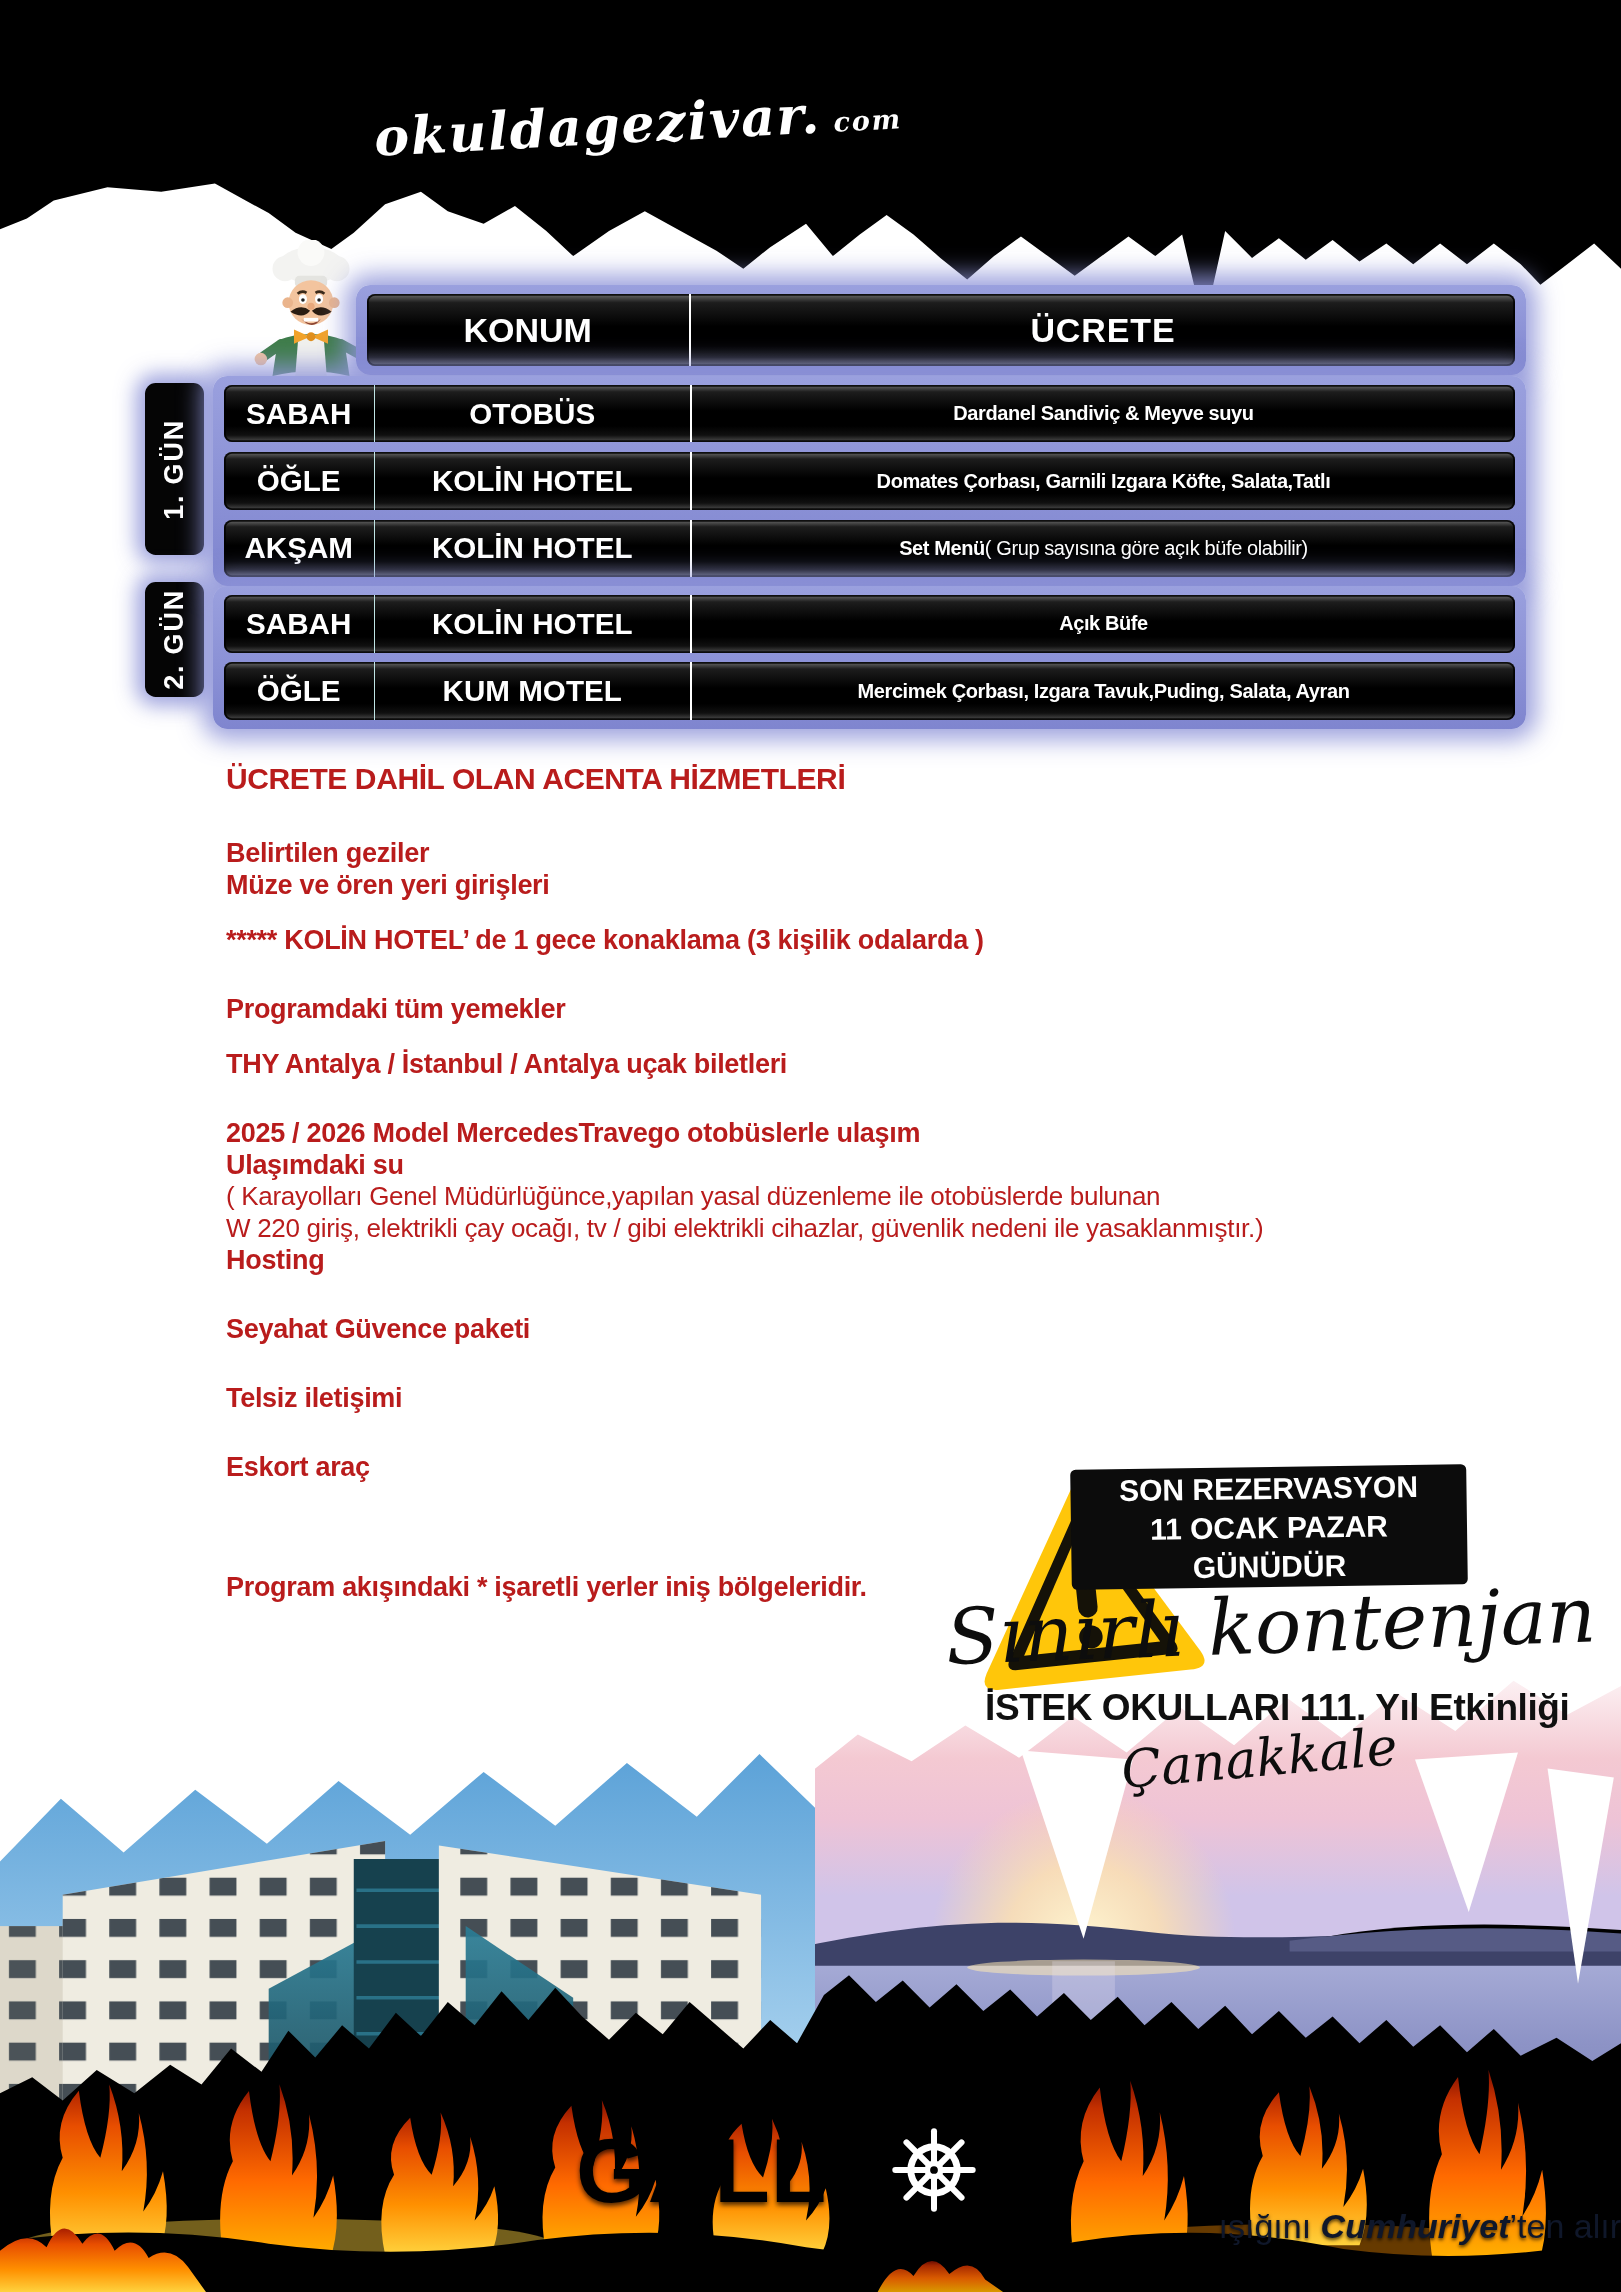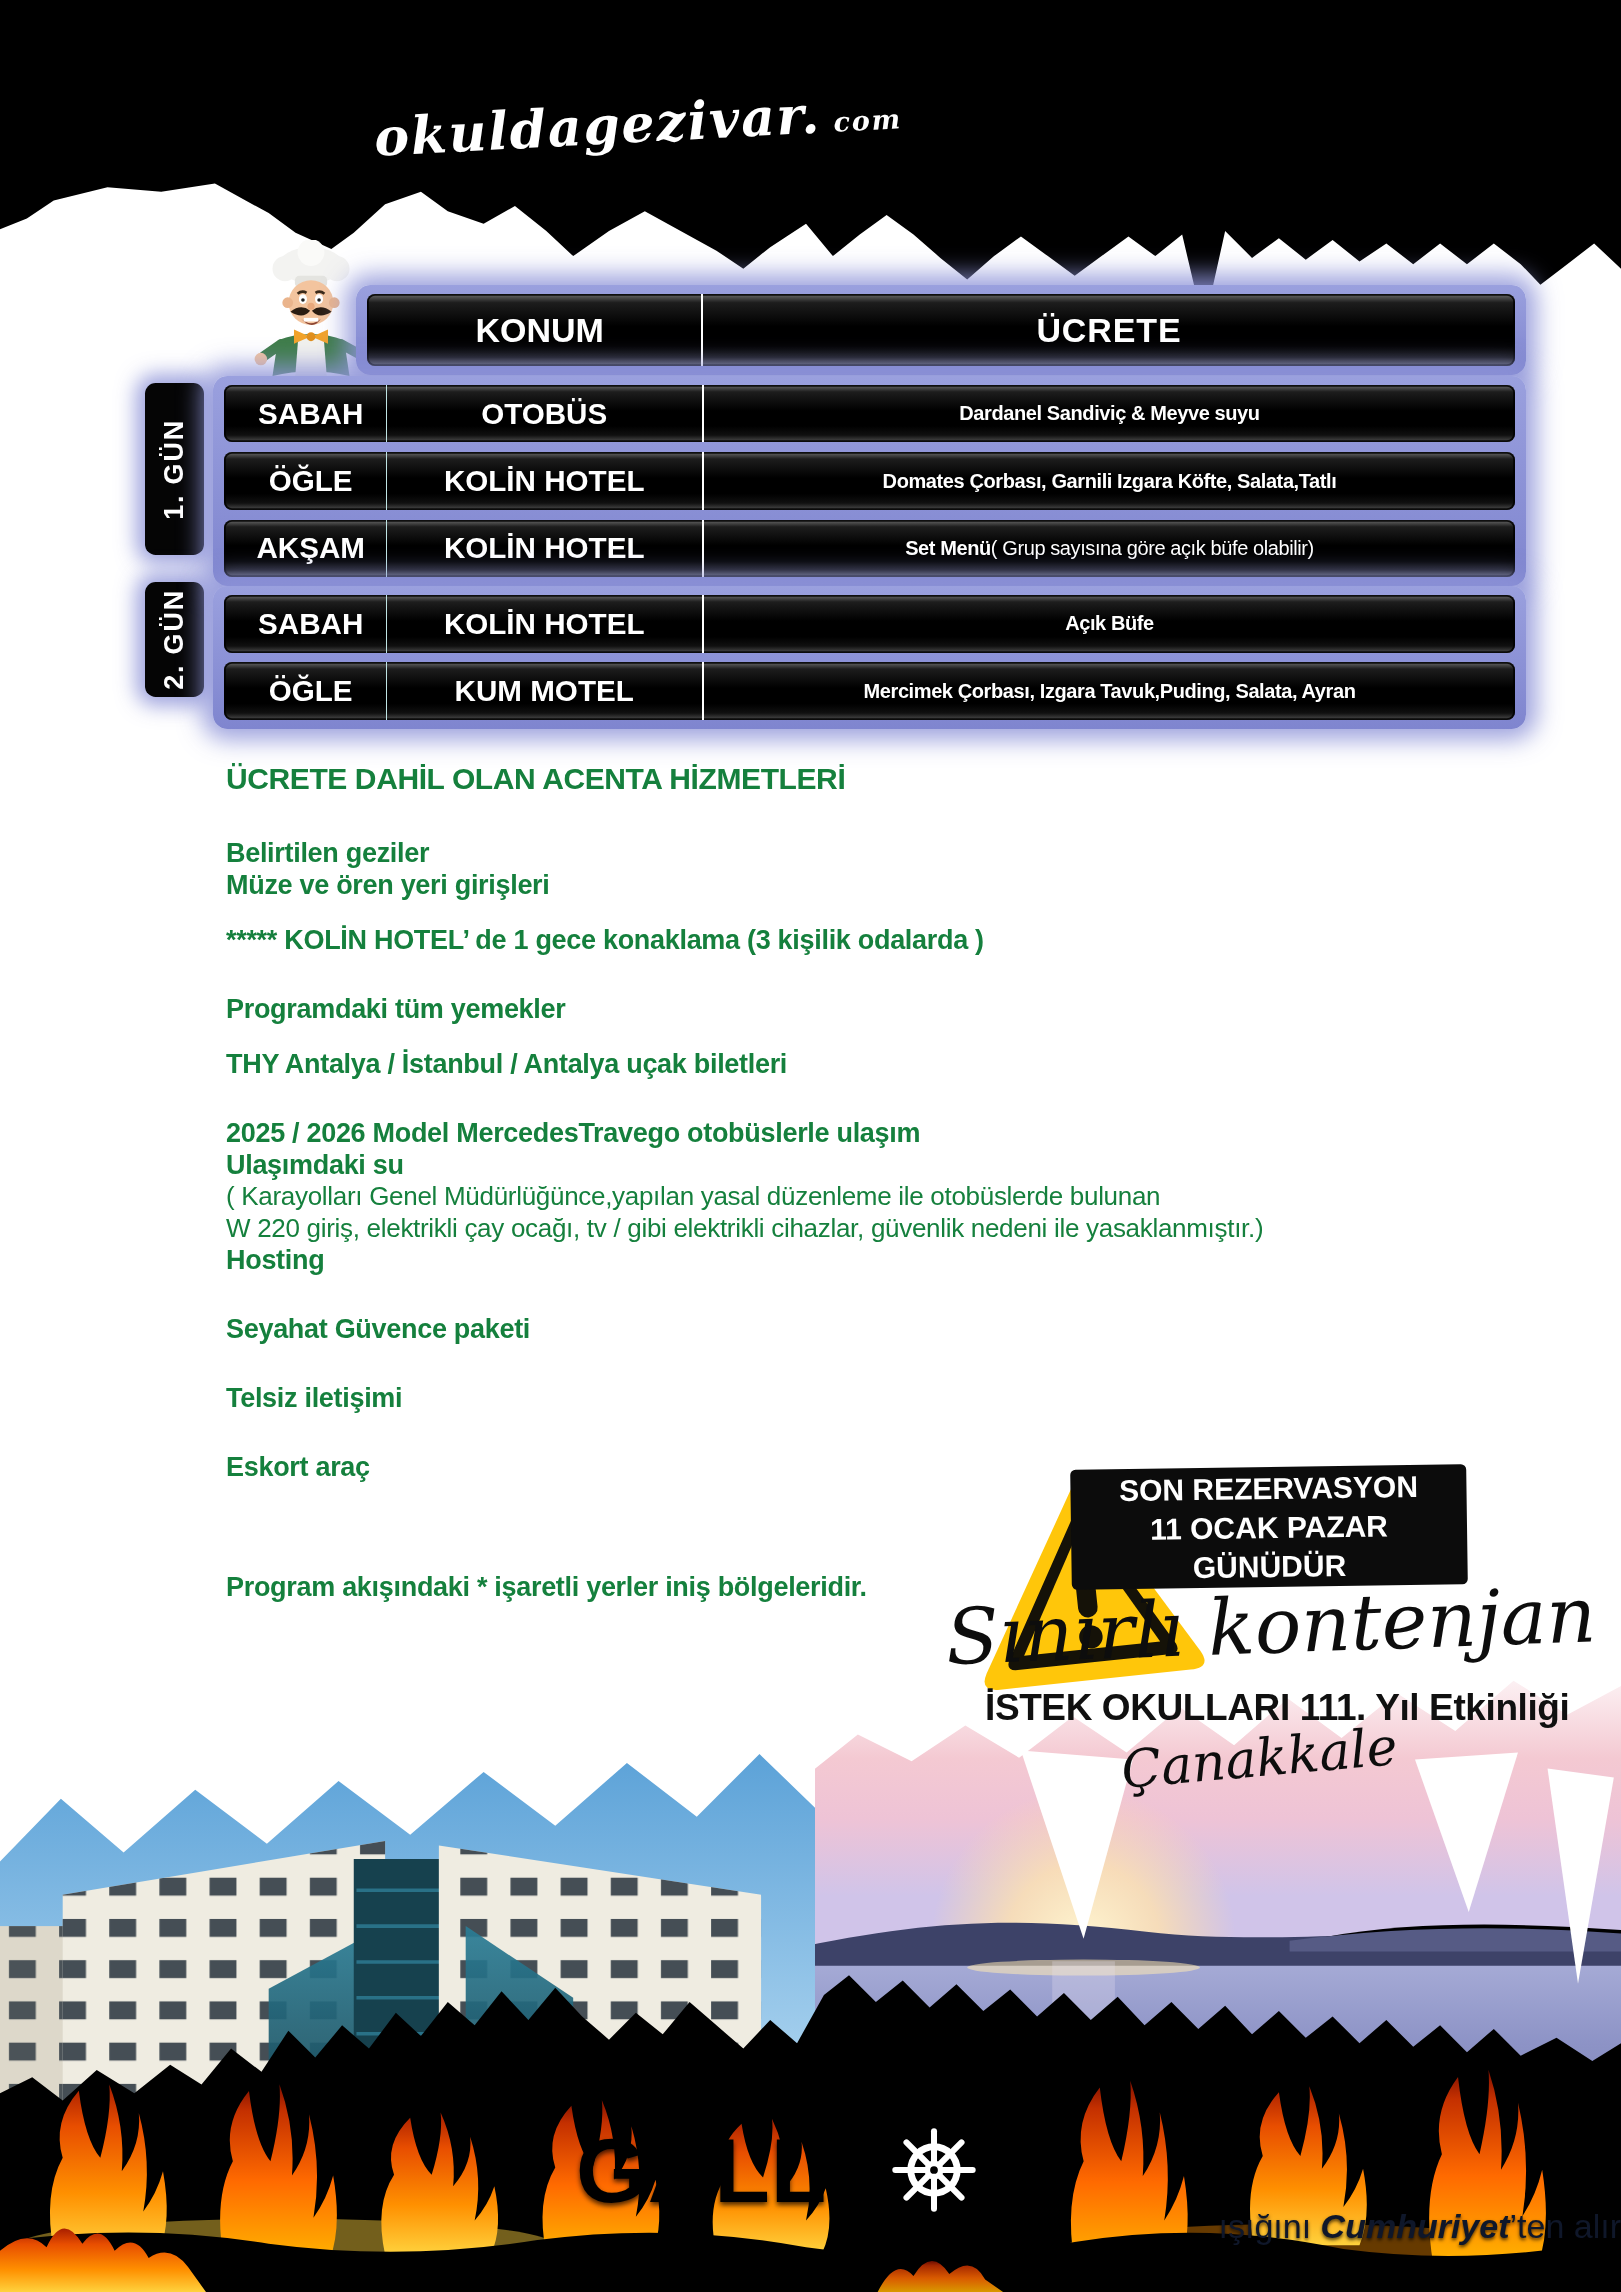--- a/index.html
+++ b/index.html
@@ -21,21 +21,21 @@
   #logo .tld{font-size:27px;margin-left:12.5px;}
   
   .glow{
     background:linear-gradient(180deg,#9aa0de 0%,#7f85cf 100%);
     border-radius:14.3px;
     box-shadow:0 0 23px 10.7px rgba(142,148,216,.85);
   }
   .bar{
     background:linear-gradient(180deg,#6a6a6a 0%,#1d1d1d 12%,#000 45%,#000 72%,#101010 88%,#4d4d4d 100%);
     border-radius:8px;box-shadow:inset 0 0 0 1.8px rgba(0,0,0,.85);
-    color:#fff;font-weight:bold;display:flex;align-items:center;padding-left:12px;
+    color:#fff;font-weight:bold;display:flex;align-items:center;
   }
   .cell{display:flex;align-items:center;justify-content:center;height:100%;text-align:center;}
   .cell-time{width:150px;font-size:29.6px;border-right:1.8px solid #bfe4e4;}
   .cell-konum{width:315px;font-size:29.6px;border-right:2.7px solid #fff;}
   .cell-icerik{flex:1;font-size:20px;letter-spacing:-0.4px;padding:0 9px;}
   .cell-icerik .rest{font-weight:normal;}
   #hdrBand{left:356px;top:285px;width:1170px;height:90px;padding:9px 10.7px;box-sizing:border-box;}
   #hdrBand .bar{height:100%;}
   #hdrBand .cell-konum{width:322px;font-size:34px;}
   #hdrBand .cell-icerik{font-size:34px;letter-spacing:0.9px;}
@@ -46,21 +46,21 @@
   #grp1Band .bar,#grp2Band .bar{flex:1;}
   .dayBar{
     width:59px;display:flex;align-items:center;justify-content:center;
     background:#050505;border-radius:10.7px;color:#fff;font-weight:bold;font-size:27px;
     box-shadow:0 0 19.7px 9px rgba(142,148,216,.85);
   }
   .dayBar span{writing-mode:vertical-rl;transform:rotate(180deg);letter-spacing:1.8px;white-space:nowrap;}
   #day1{left:145px;top:383px;height:172px;}
   #day2{left:145px;top:582px;height:115px;}
   
-  #services{left:226px;top:761px;width:1191px;color:#15803d;}
+  #services{left:226px;top:761px;width:1191px;color:#b91c1c;}
   #services h1{margin:0;font-size:30px;line-height:36px;letter-spacing:-0.4px;}
   .svc{margin:0;font-weight:bold;font-size:27px;line-height:30px;letter-spacing:-0.3px;}
   .svc.normal{font-weight:normal;font-size:26px;}
   .mt-first{margin-top:41px;}
   .mt-item{margin-top:25px;}
   .mt-item2{margin-top:39px;}
   .mt-line{margin-top:1.8px;}
   .mt-big{margin-top:90px;}
   
   #warnTri{left:965px;top:1473px;width:240px;height:215px;transform:rotate(-6deg);}

